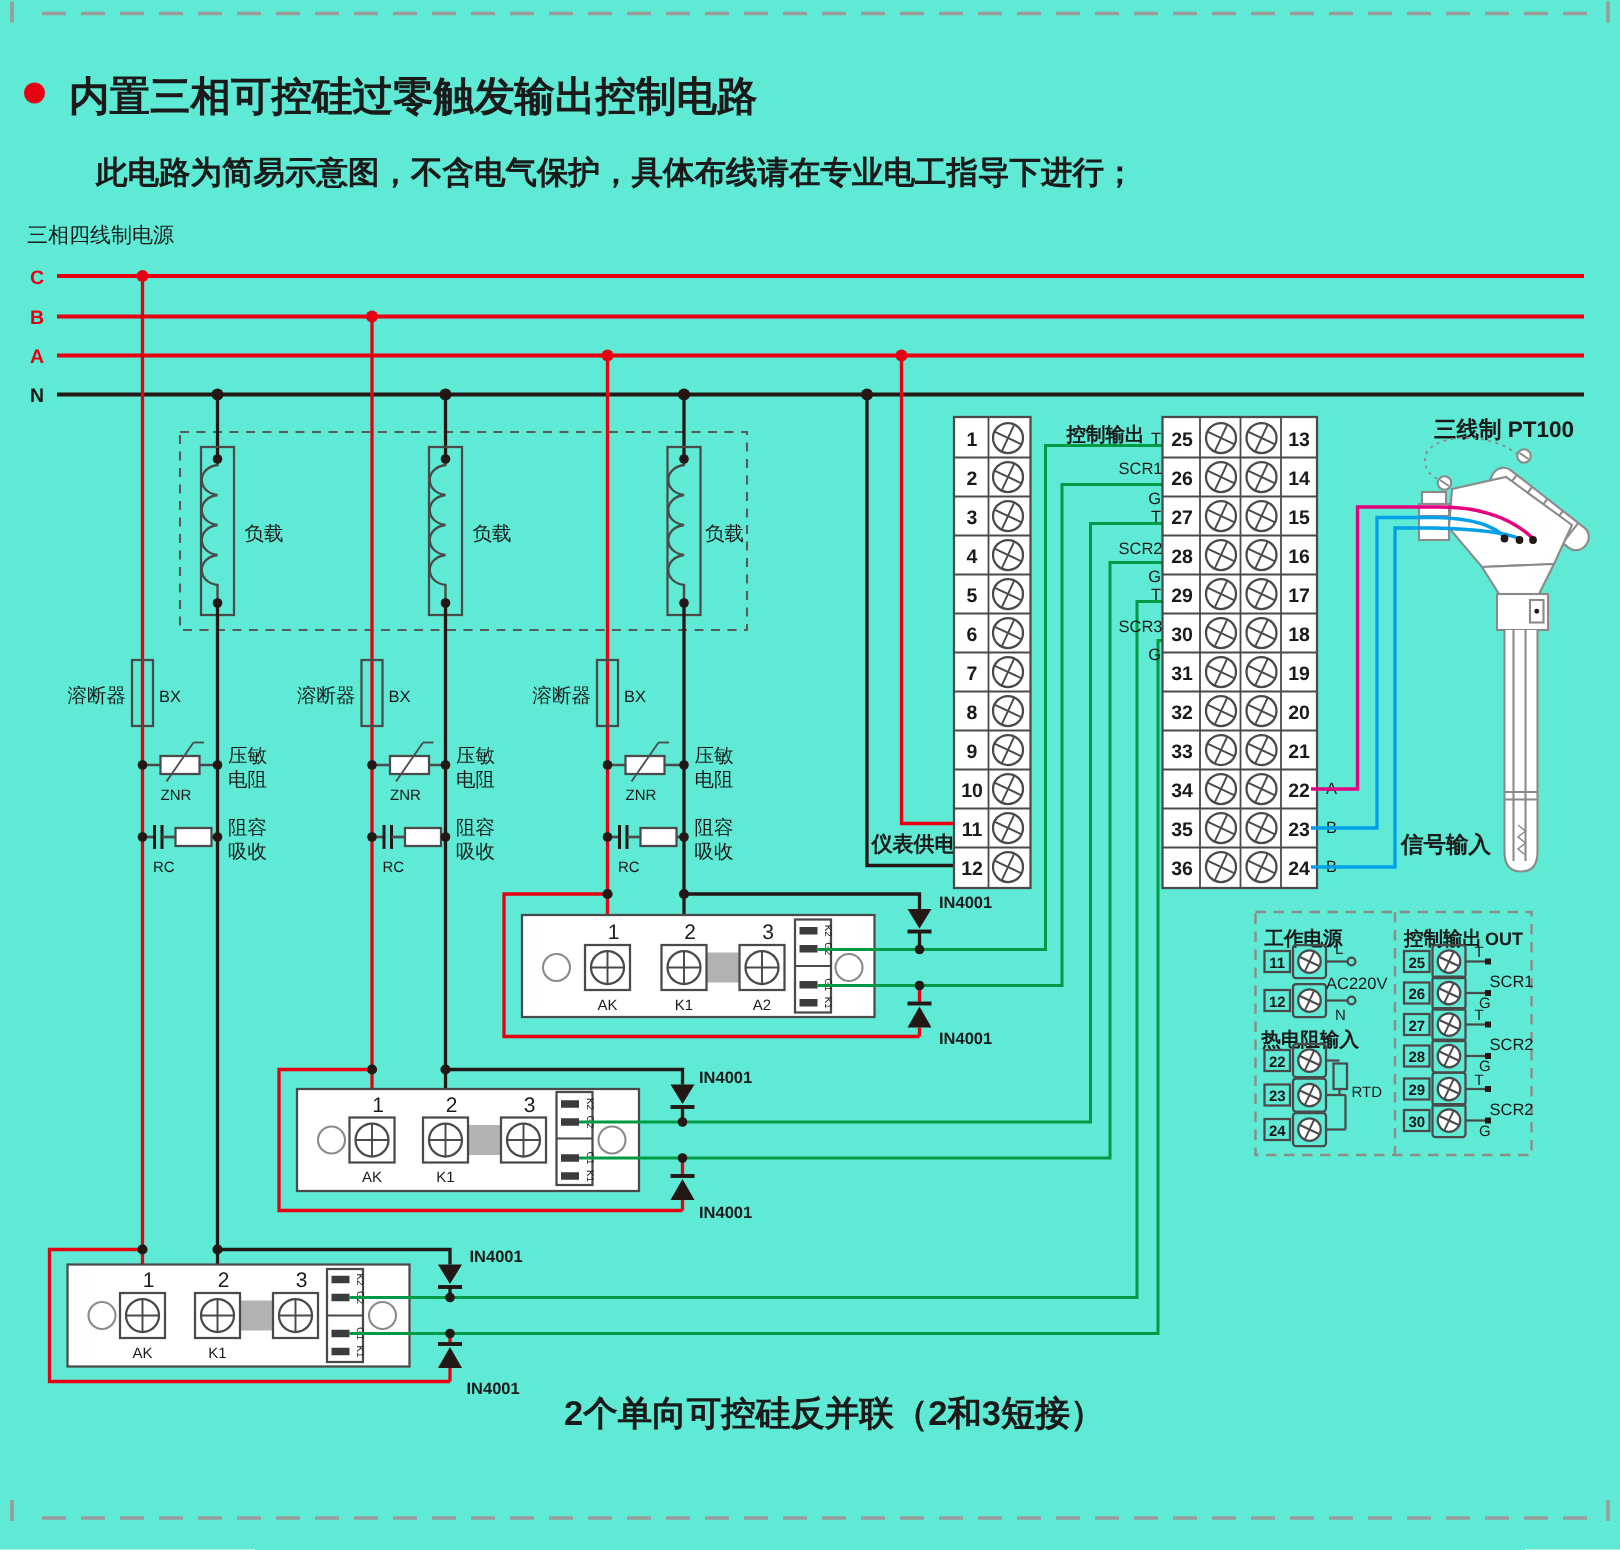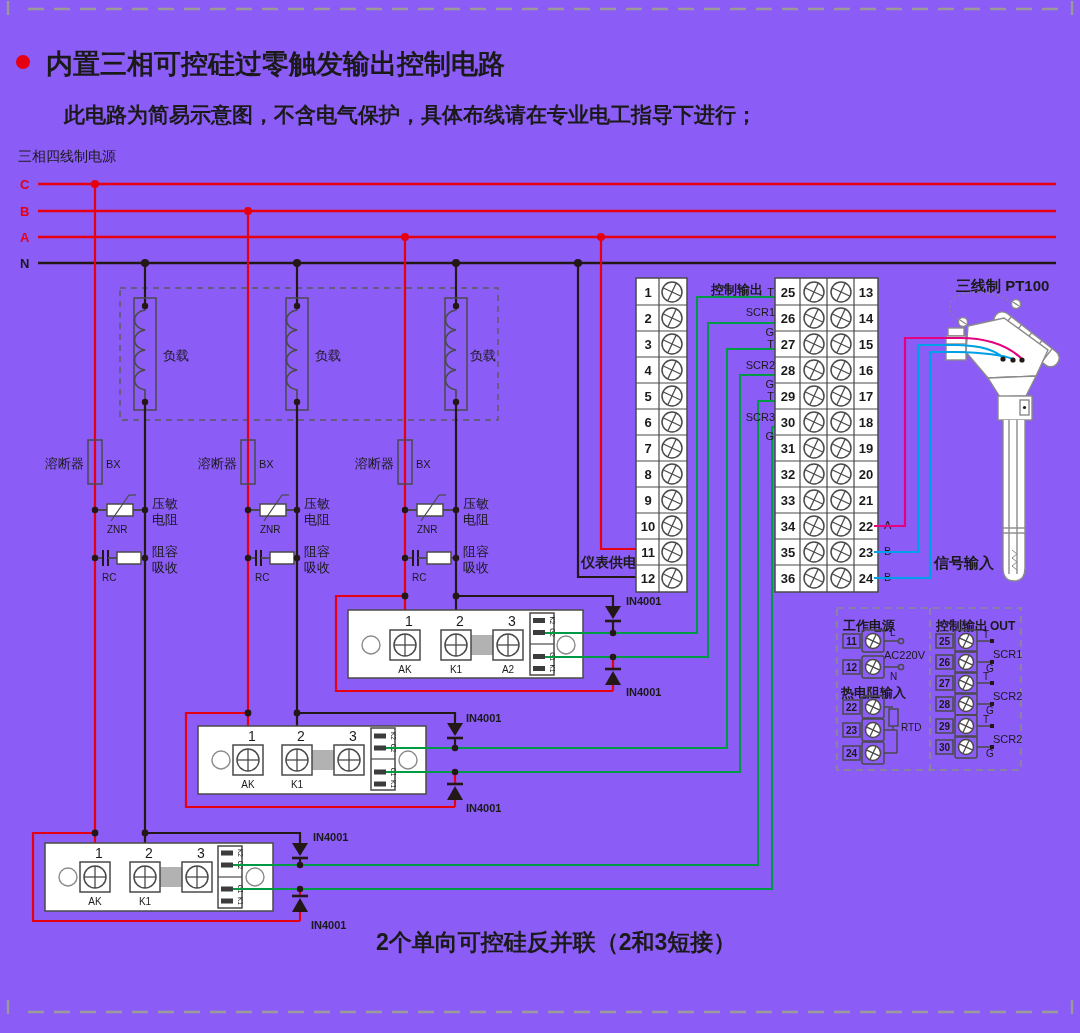--- a/index.html
+++ b/index.html
@@ -1,16 +1,16 @@
 <!DOCTYPE html>
 <html><head>
 <meta charset="utf-8">
 <style>
   html,body{margin:0;padding:0;background:#ffffff;}
-  .stage{position:relative;width:1080px;height:1033px;background:#8b5cf6;overflow:hidden;
+  .stage{position:relative;width:1080px;height:1033px;background:#5eead4;overflow:hidden;
          font-family:"Liberation Sans","DejaVu Sans",sans-serif;}
   svg{position:absolute;left:0;top:0;}
   text{fill:#1a1a1a;font-family:"Liberation Sans","DejaVu Sans",sans-serif;}
   .t-title{font-size:27px;font-weight:bold;}
   .t-sub{font-size:21px;font-weight:bold;}
   .t-cap{font-size:23px;font-weight:600;}
   .t-14{font-size:14px;}
   .t-13{font-size:13px;}
   .t-13b{font-size:13px;font-weight:bold;}
   .t-12b{font-size:12px;font-weight:bold;}

